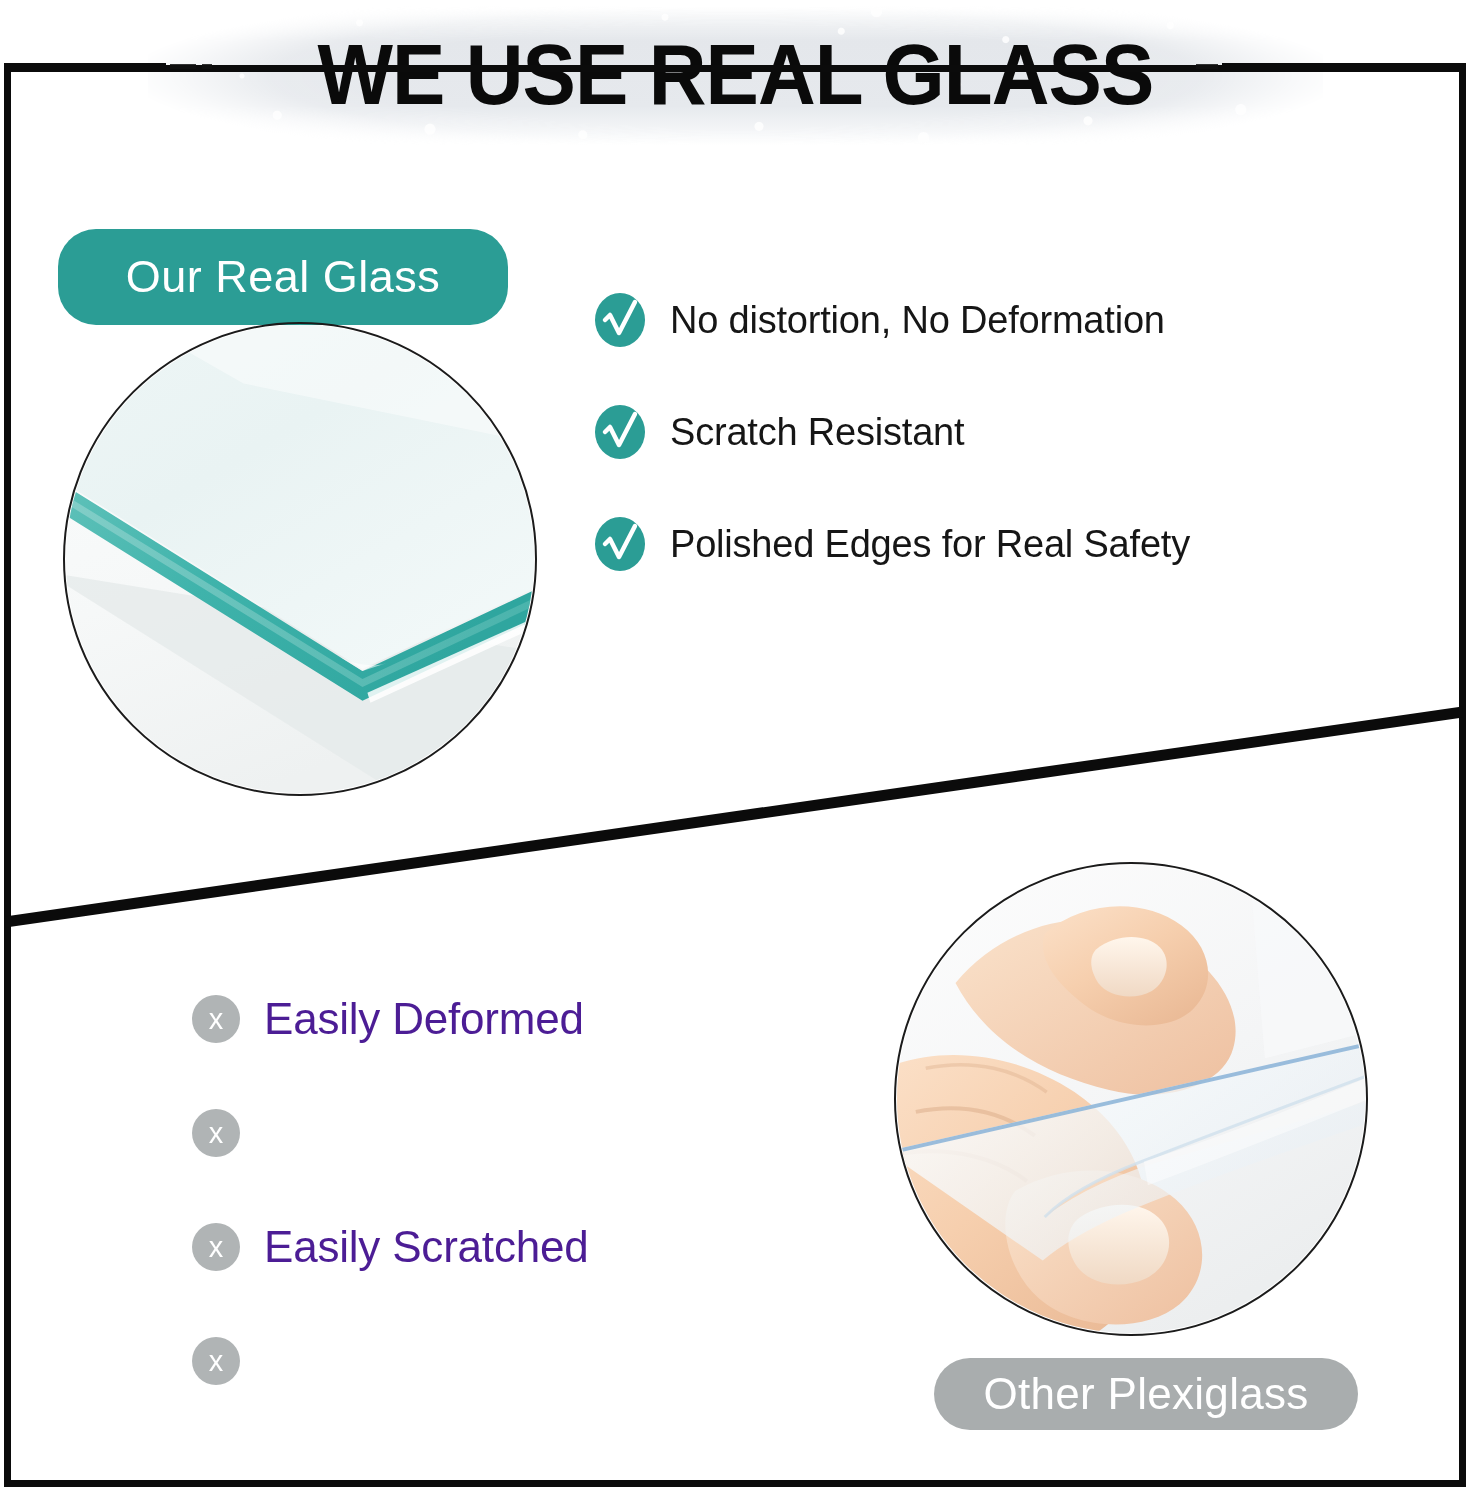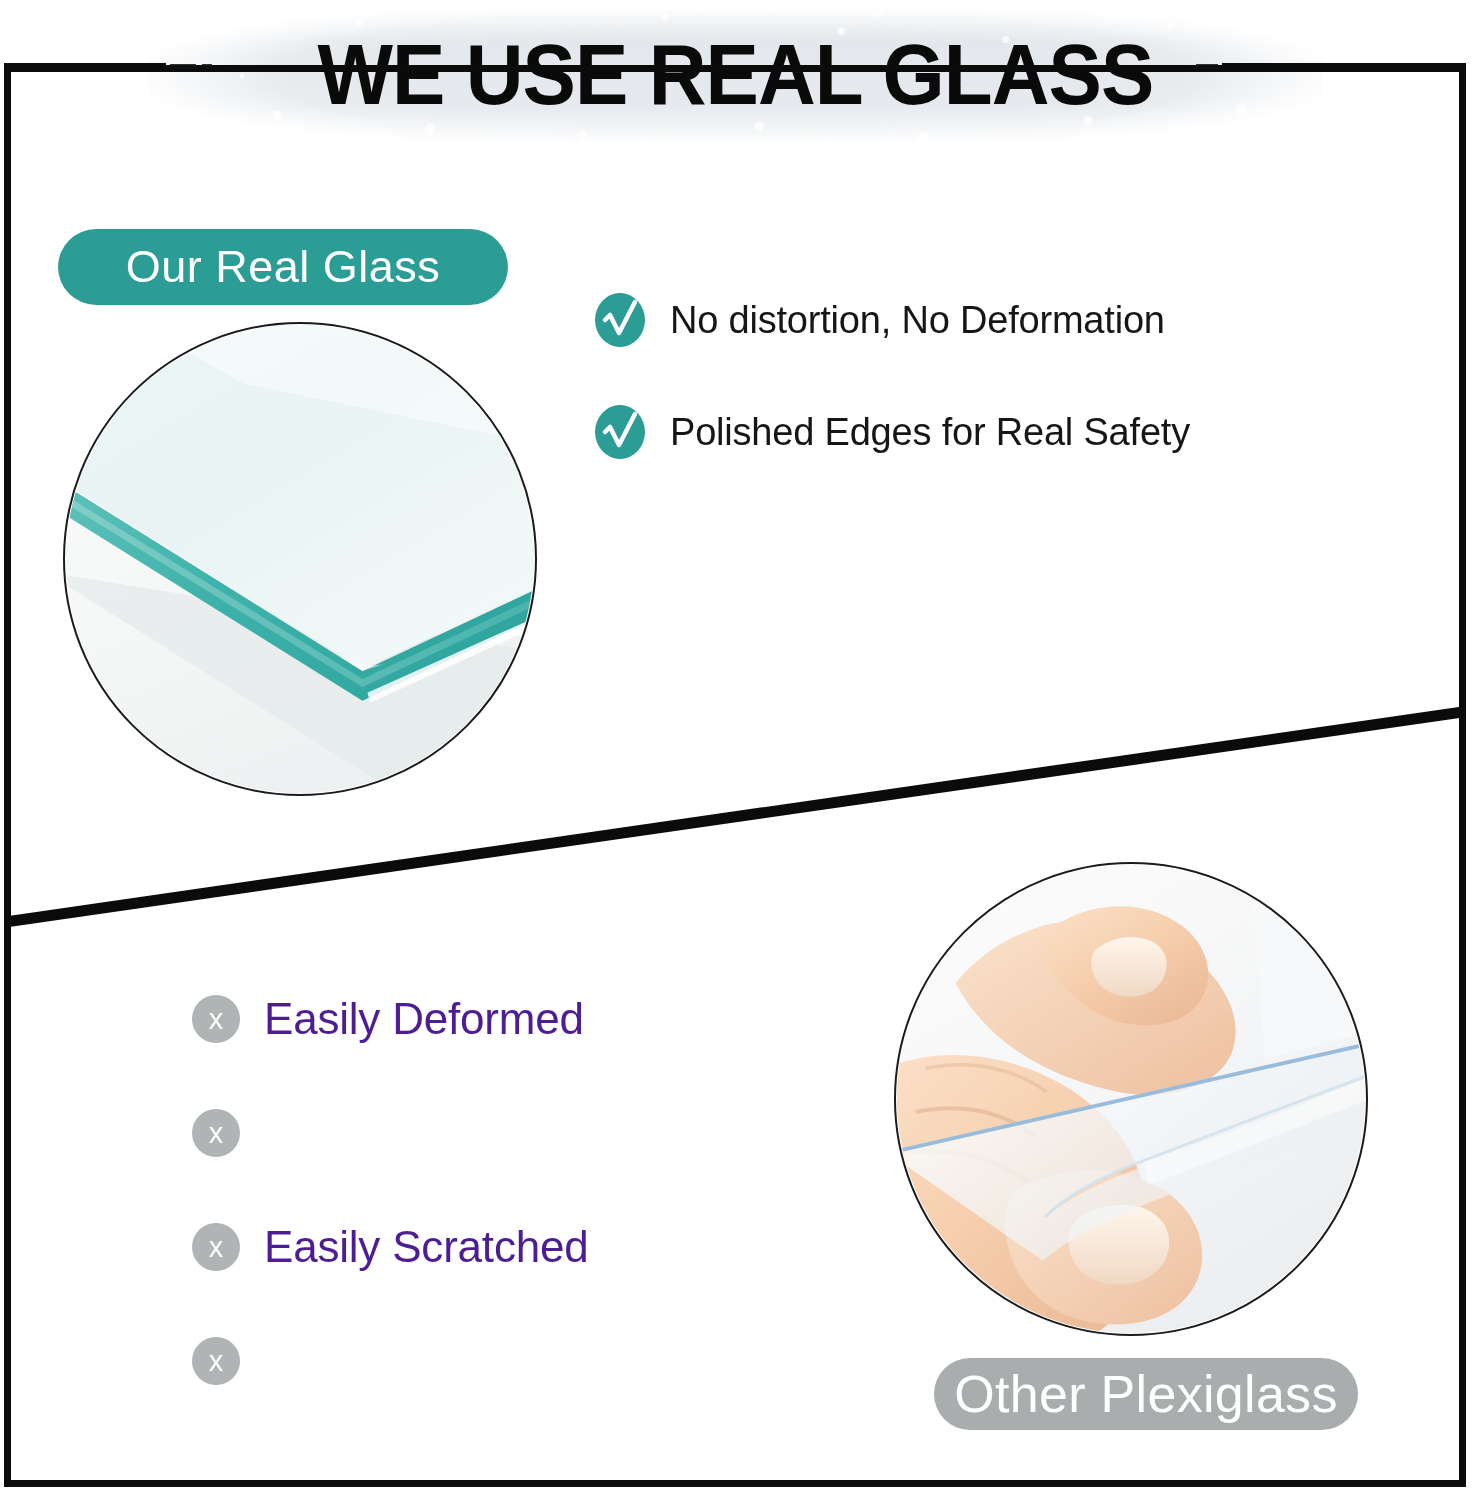--- a/index.html
+++ b/index.html
@@ -126,21 +126,21 @@
     width: 1458px;
     height: 240px;
   }
 
   
   #our-glass-badge {
     position: absolute;
     left: 58px;
     top: 229px;
     width: 450px;
-    height: 76px;
+    height: 96px;
     border-radius: 38px;
     background: #2b9d95;
     display: flex;
     align-items: center;
     justify-content: center;
     text-align: center;
   }
   #our-glass-badge .pill-label {
     color: #ffffff;
     font-size: 45px;
@@ -156,21 +156,21 @@
     width: 424px;
     height: 72px;
     border-radius: 36px;
     background: #a9adae;
     display: flex;
     align-items: center;
     justify-content: center;
   }
   #other-plexi-badge .pill-label {
     color: #ffffff;
-    font-size: 52px;
+    font-size: 44px;
     letter-spacing: 0.3px;
     white-space: nowrap;
   }
 
   
   .photo-circle {
     position: absolute;
     border-radius: 50%;
     overflow: hidden;
     border: 2px solid #1b1b1b;
@@ -316,20 +316,27 @@
 
   <div class="pro-row">
     <svg class="tick-badge" viewBox="0 0 52 56">
       <ellipse cx="26" cy="28" rx="25" ry="27" fill="#2b9d95"></ellipse>
       <path d="M 11 28 L 16 23 L 25 41 L 41 10" fill="none" stroke="#ffffff" stroke-width="4.5" stroke-linecap="round" stroke-linejoin="round"></path>
     </svg>
     <span class="pro-label">No distortion, No Deformation</span>
   </div>
 
 
+  <div class="pro-row">
+    <svg class="tick-badge" viewBox="0 0 52 56">
+      <ellipse cx="26" cy="28" rx="25" ry="27" fill="#2b9d95"></ellipse>
+      <path d="M 11 28 L 16 23 L 25 41 L 41 10" fill="none" stroke="#ffffff" stroke-width="4.5" stroke-linecap="round" stroke-linejoin="round"></path>
+    </svg>
+    <span class="pro-label">Scratch Resistant</span>
+  </div>
 
   <div class="pro-row">
     <svg class="tick-badge" viewBox="0 0 52 56">
       <ellipse cx="26" cy="28" rx="25" ry="27" fill="#2b9d95"></ellipse>
       <path d="M 11 28 L 16 23 L 25 41 L 41 10" fill="none" stroke="#ffffff" stroke-width="4.5" stroke-linecap="round" stroke-linejoin="round"></path>
     </svg>
     <span class="pro-label">Polished Edges for Real Safety</span>
   </div>
 
 </div>

